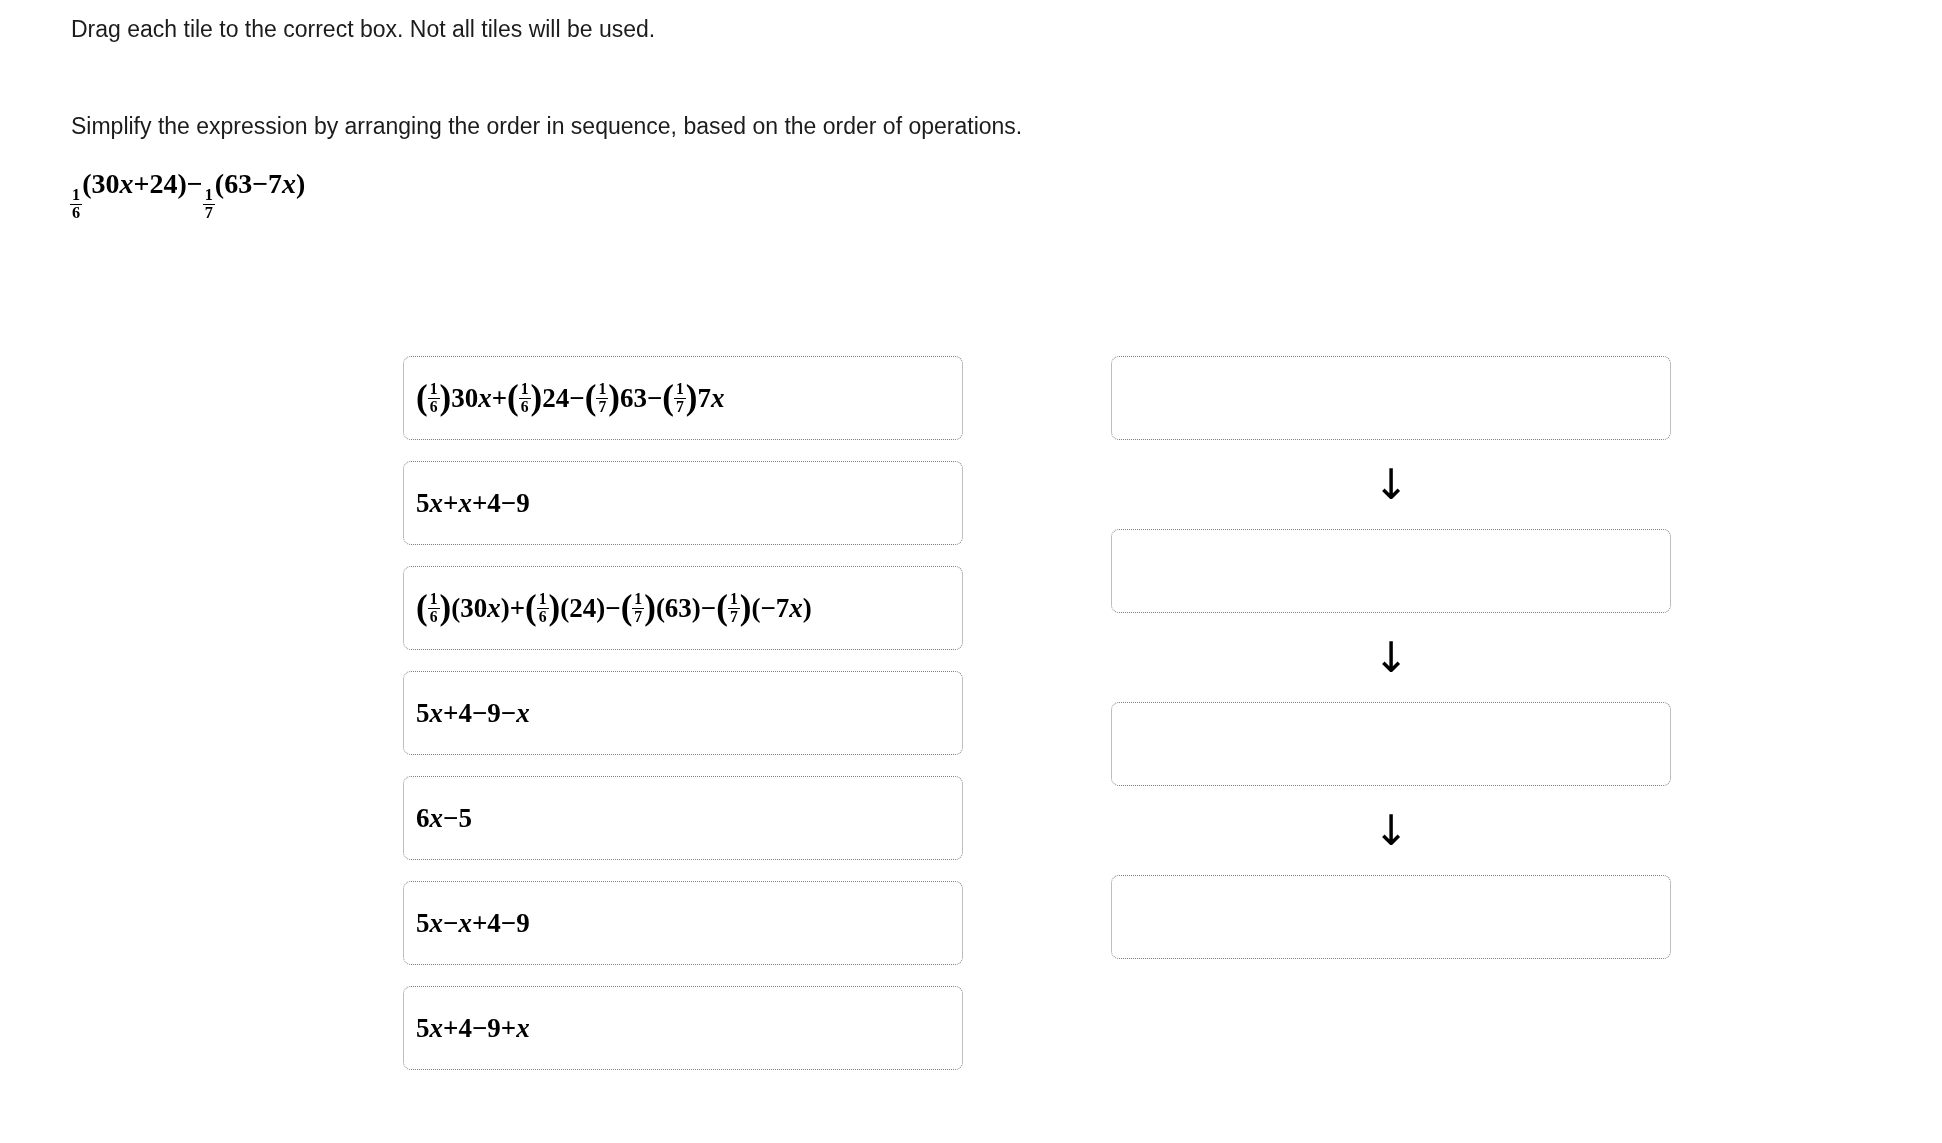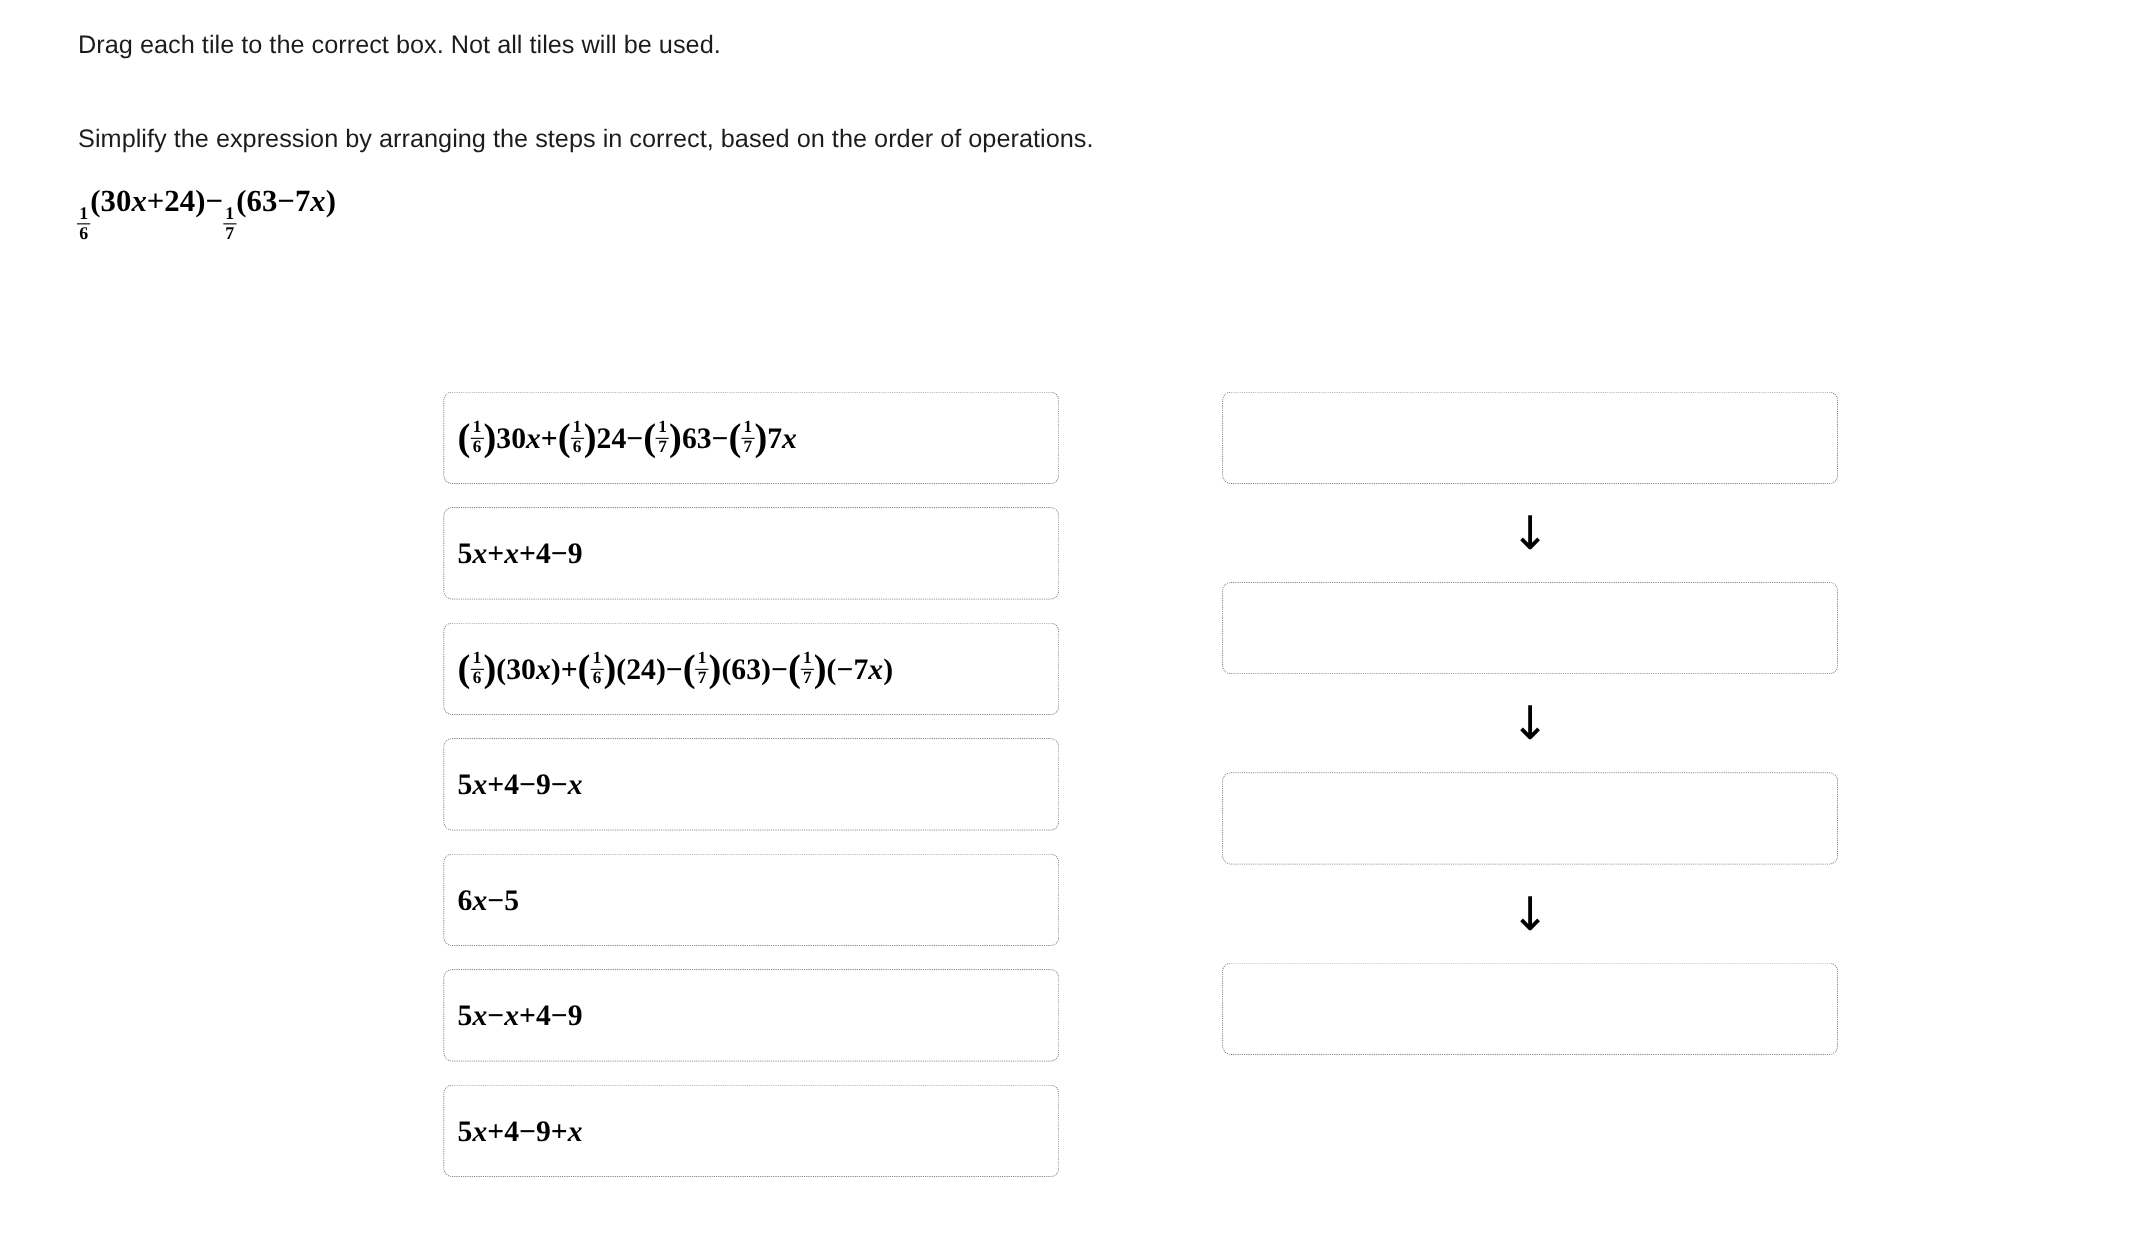--- a/index.html
+++ b/index.html
@@ -17,21 +17,21 @@
   }
 
   .instr {
     position: absolute;
     left: 71px;
     margin: 0;
     font-size: 23px;
     line-height: 1.3;
     color: #1c1c1c;
   }
-  .instr-1 { top: 26px; }
+  .instr-1 { top: 15px; }
   .instr-2 { top: 112px; }
 
   .math {
     font-family: "Liberation Serif", serif;
     font-weight: bold;
     color: #000000;
     white-space: nowrap;
   }
   .math i { font-style: italic; }
 
@@ -116,21 +116,21 @@
     color: #000000;
   }
 </style>
 </head>
 <body>
 
 <div>
 
   <p class="instr instr-1">Drag each tile to the correct box. Not all tiles will be used.</p>
 
-  <p class="instr instr-2">Simplify the expression by arranging the steps in correct, based on the order of operations.</p>
+  <p class="instr instr-2">Simplify the expression by arranging the order in sequence, based on the order of operations.</p>
 
   <div class="math header-math"><span class="frac">
         <span class="fnum">1</span>
         <span class="fden">6</span>
       </span>(30<i>x</i>+24)−<span class="frac">
         <span class="fnum">1</span>
         <span class="fden">7</span>
       </span>(63−7<i>x</i>)</div>
 
   <div class="tiles-col">

